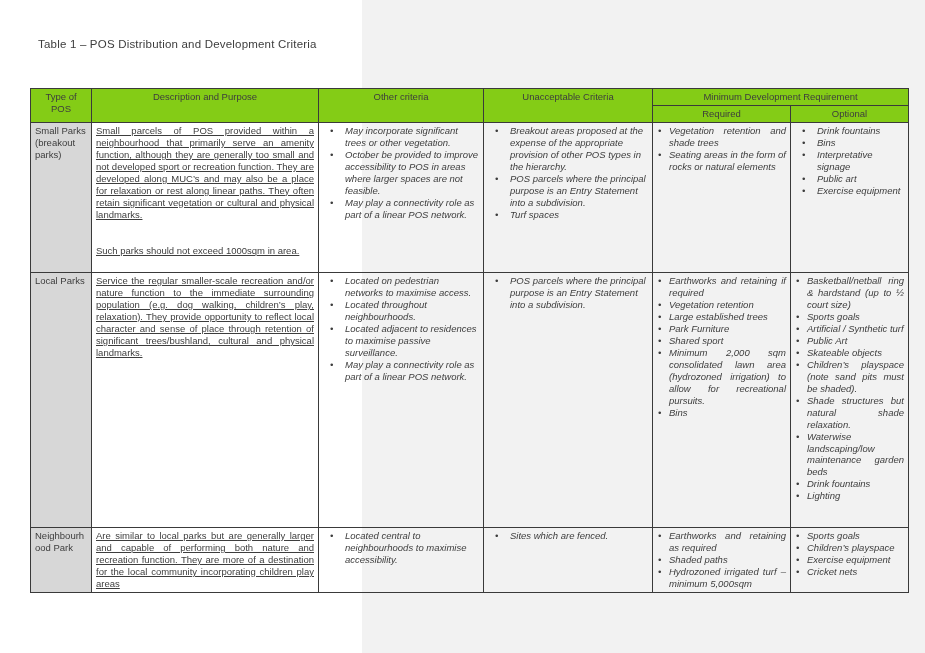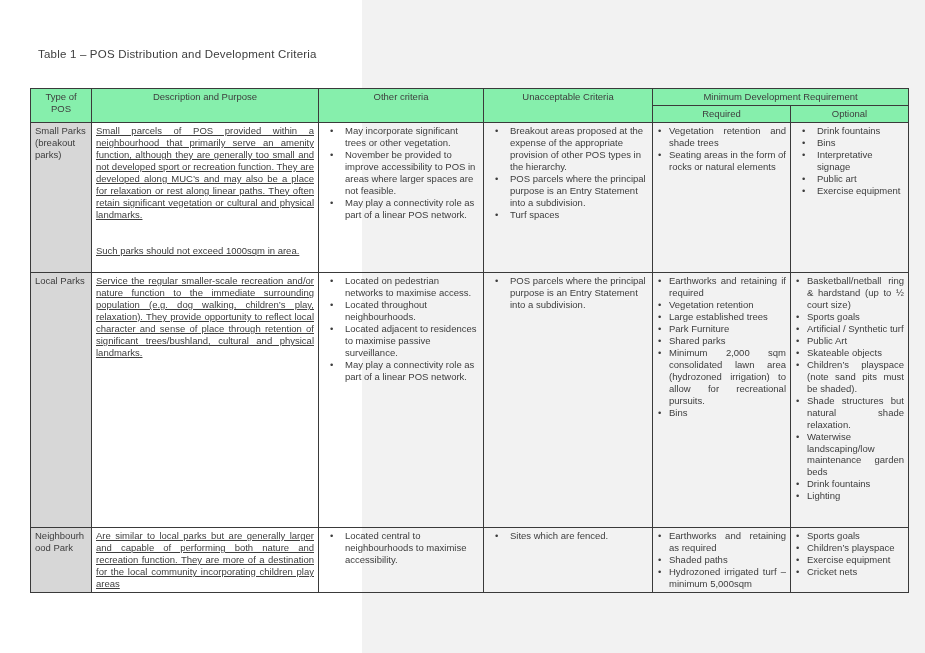--- a/index.html
+++ b/index.html
@@ -1,33 +1,33 @@
 <!DOCTYPE html>
 <html><head>
 <meta charset="utf-8">
 <style>
   html,body{margin:0;padding:0;}
   body{font-family:"Liberation Sans", sans-serif; background:#ffffff;}
   .canvas{position:relative;width:925px;height:653px;background:#ffffff;overflow:hidden;}
   .shade-band{position:absolute;left:362px;top:0;width:563px;height:653px;background:#f2f2f2;}
-  .doc-title{position:absolute;left:38px;top:48px;font-size:11.5px;color:#3d3d3d;letter-spacing:.2px;}
+  .doc-title{position:absolute;left:38px;top:38px;font-size:11.5px;color:#3d3d3d;letter-spacing:.2px;}
   table.pos{position:absolute;left:30px;top:88px;width:878px;border-collapse:collapse;table-layout:fixed;
             font-size:9.5px;line-height:1.26;color:#3d3d3d;}
   table.pos th, table.pos td{border:1px solid #3a3a3a;vertical-align:top;padding:2px 4px 2px 4px;
             word-wrap:break-word;overflow-wrap:break-word;}
-  table.pos th{background:#86efac;font-weight:normal;text-align:center;}
+  table.pos th{background:#84cc16;font-weight:normal;text-align:center;}
   th.h-type{text-align:justify;}
   tr.hdr-a{height:16px;}
   tr.hdr-b{height:13px;}
   td.c-type{background:#d7d7d7;margin-left:24px;}
   td.c-desc{text-align:justify;text-decoration:underline;}
   td.c-desc p{margin:0;}
   td.c-desc p.p2{margin-top:24px;}
   ul.blist{list-style:none;margin:0;padding:0;}
-  ul.blist li{position:relative;margin:0;}
+  ul.blist li{position:relative;margin:0;font-style:italic;}
   ul.blist li::before{content:"\2022";position:absolute;}
   ul.wide li{padding-left:22px;}
   ul.wide li::before{left:7px;}
   ul.tight li{padding-left:12px;text-align:justify;}
   ul.tight li::before{left:1px;}
   tr.r1{height:150px;}
   tr.r2{height:255px;}
   tr.r3{height:63px;padding-left:36px;}
 </style>
 </head>
@@ -63,21 +63,21 @@
 
       <tr class="r1">
         <td class="c-type">Small Parks (breakout parks)</td>
         <td class="c-desc">
           <p>Small parcels of POS provided within a neighbourhood that primarily serve an amenity function, although they are generally too small and not developed sport or recreation function. They are developed along MUC’s and may also be a place for relaxation or rest along linear paths. They often retain significant vegetation or cultural and physical landmarks.</p>
           <p class="p2">Such parks should not exceed 1000sqm in area.</p>
         </td>
         <td>
           <ul class="blist wide">
             <li>May incorporate significant trees or other vegetation.</li>
-            <li>November be provided to improve accessibility to POS in areas where larger spaces are not feasible.</li>
+            <li>October be provided to improve accessibility to POS in areas where larger spaces are not feasible.</li>
             <li>May play a connectivity role as part of a linear POS network.</li>
           </ul>
         </td>
         <td>
           <ul class="blist wide">
             <li>Breakout areas proposed at the expense of the appropriate provision of other POS types in the hierarchy.</li>
             <li>POS parcels where the principal purpose is an Entry Statement into a subdivision.</li>
             <li>Turf spaces</li>
           </ul>
         </td>
@@ -115,21 +115,21 @@
           <ul class="blist wide">
             <li>POS parcels where the principal purpose is an Entry Statement into a subdivision.</li>
           </ul>
         </td>
         <td>
           <ul class="blist tight">
             <li>Earthworks and retaining if required</li>
             <li>Vegetation retention</li>
             <li>Large established trees</li>
             <li>Park Furniture</li>
-            <li>Shared parks</li>
+            <li>Shared sport</li>
             <li>Minimum 2,000 sqm consolidated lawn area (hydrozoned irrigation) to allow for recreational pursuits.</li>
             <li>Bins</li>
           </ul>
         </td>
         <td>
           <ul class="blist tight">
             <li>Basketball/netball ring &amp; hardstand (up to ½ court size)</li>
             <li>Sports goals</li>
             <li>Artificial / Synthetic turf</li>
             <li>Public Art</li>

